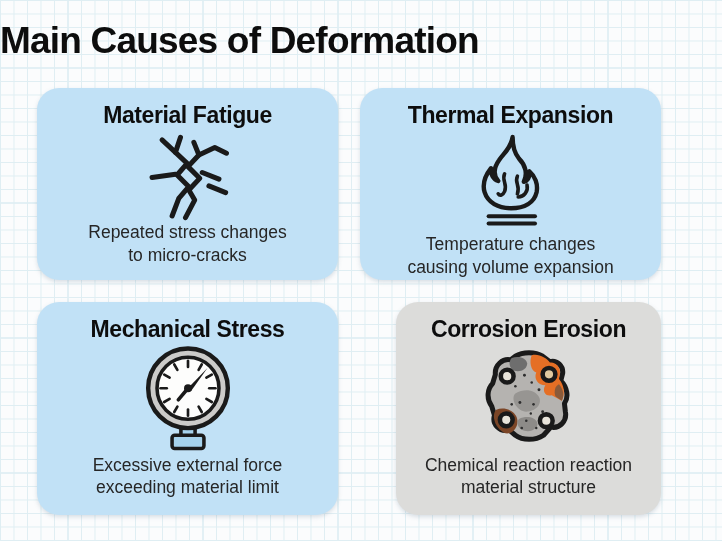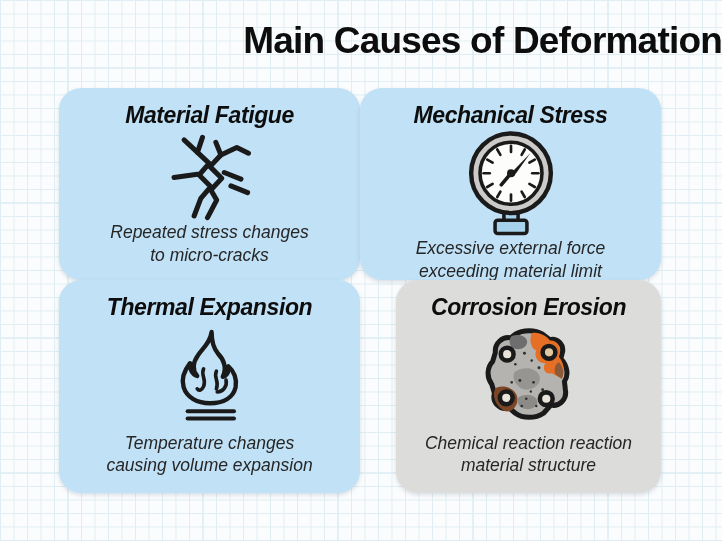--- a/index.html
+++ b/index.html
@@ -14,34 +14,34 @@
       linear-gradient(90deg, var(--grid-line, #dfeef3) 1px, transparent 1px),
       linear-gradient(var(--grid-line-strong, #d3e6ee) 1px, transparent 1px),
       linear-gradient(90deg, var(--grid-line-strong, #d3e6ee) 1px, transparent 1px);
     background-size: 13.5px 13.5px, 13.5px 13.5px, 67.5px 67.5px, 67.5px 67.5px;
   }
   .page-title {
     position: absolute;
     top: 20px;
     left: 0;
     width: 100%;
-    text-align: right;
+    text-align: left;
     font-size: 37px;
     font-weight: bold;
     letter-spacing: -0.8px;
     color: var(--title-text, #0d0d0d);
   }
   .cards-grid {
     position: absolute;
-    left: 59px;
+    left: 37px;
     top: 88px;
     display: grid;
     grid-template-columns: 301px 301px;
     grid-template-rows: 192px 213px;
-    font-style: italic;
+    gap: 22px;
   }
   .card {
     border-radius: 22px;
     padding: 12px 12px 14px;
     display: flex;
     flex-direction: column;
     align-items: center;
     justify-content: space-between;
     box-shadow: 0 2px 4px rgba(110, 135, 155, 0.25);
   }
@@ -87,20 +87,36 @@
         <path d="M12,58 L40,54"></path>
         <path d="M72,52 L92,60"></path>
         <path d="M80,68 L100,76"></path>
       </svg>
     </div>
     <div class="card-desc">Repeated stress changes
 to micro-cracks</div>
   </div>
 
   <div class="card blue">
+    <div class="card-title">Thermal Expansion</div>
+    <div class="card-icon">
+      <svg width="88" height="104" viewBox="0 0 110 122" fill="none" stroke="#1a1a1a" stroke-width="5.5" stroke-linecap="round" stroke-linejoin="round">
+        <path d="M57,6 C55,20 46,26 40,35 C33,45 33,54 39,61 C33,59 29,52 30,45 C23,54 19,65 22,75 C26,88 39,95 55,95 C72,95 84,88 87,75 C89,65 85,55 78,49 C79,57 75,61 71,62 C76,52 73,41 65,33 C60,27 57,17 57,6 Z"></path>
+        <path d="M47,52 C43,60 51,65 47,74 C45,79 41,80 39,77" stroke-width="4.5"></path>
+        <path d="M63,55 C59,63 67,67 63,77" stroke-width="4.5"></path>
+        <path d="M75,66 C77,74 71,81 64,81" stroke-width="4.5"></path>
+        <line x1="27" y1="105" x2="85" y2="105" stroke-width="5"></line>
+        <line x1="27" y1="114" x2="85" y2="114" stroke-width="5"></line>
+      </svg>
+    </div>
+    <div class="card-desc">Temperature changes
+causing volume expansion</div>
+  </div>
+
+  <div class="card blue">
     <div class="card-title">Mechanical Stress</div>
     <div class="card-icon">
       <svg width="98" height="108" viewBox="0 0 110 122">
         <rect x="47" y="90" width="16" height="16" fill="#a6d2ec" stroke="#1a1a1a" stroke-width="4"></rect>
         <rect x="37" y="103" width="36" height="15" rx="3" fill="#a6d2ec" stroke="#1a1a1a" stroke-width="4"></rect>
         <circle cx="55" cy="50" r="45" fill="#cccbc9" stroke="#1a1a1a" stroke-width="5"></circle>
         <circle cx="55" cy="50" r="35" fill="#fdfdfc" stroke="#1a1a1a" stroke-width="4"></circle>
         <g stroke="#1a1a1a" stroke-width="3" stroke-linecap="round">
           <line x1="55" y1="19" x2="55" y2="26"></line>
           <line x1="55" y1="19" x2="55" y2="26" transform="rotate(30 55 50)"></line>
@@ -115,36 +131,20 @@
           <line x1="55" y1="19" x2="55" y2="26" transform="rotate(300 55 50)"></line>
           <line x1="55" y1="19" x2="55" y2="26" transform="rotate(330 55 50)"></line>
         </g>
         <polygon points="51,54 58.5,53 77,27" fill="#1a1a1a"></polygon>
         <line x1="55" y1="50" x2="44" y2="63" stroke="#1a1a1a" stroke-width="4" stroke-linecap="round"></line>
         <circle cx="55" cy="50" r="4.5" fill="#1a1a1a"></circle>
       </svg>
     </div>
     <div class="card-desc">Excessive external force
 exceeding material limit</div>
-  </div>
-
-  <div class="card blue">
-    <div class="card-title">Thermal Expansion</div>
-    <div class="card-icon">
-      <svg width="88" height="104" viewBox="0 0 110 122" fill="none" stroke="#1a1a1a" stroke-width="5.5" stroke-linecap="round" stroke-linejoin="round">
-        <path d="M57,6 C55,20 46,26 40,35 C33,45 33,54 39,61 C33,59 29,52 30,45 C23,54 19,65 22,75 C26,88 39,95 55,95 C72,95 84,88 87,75 C89,65 85,55 78,49 C79,57 75,61 71,62 C76,52 73,41 65,33 C60,27 57,17 57,6 Z"></path>
-        <path d="M47,52 C43,60 51,65 47,74 C45,79 41,80 39,77" stroke-width="4.5"></path>
-        <path d="M63,55 C59,63 67,67 63,77" stroke-width="4.5"></path>
-        <path d="M75,66 C77,74 71,81 64,81" stroke-width="4.5"></path>
-        <line x1="27" y1="105" x2="85" y2="105" stroke-width="5"></line>
-        <line x1="27" y1="114" x2="85" y2="114" stroke-width="5"></line>
-      </svg>
-    </div>
-    <div class="card-desc">Temperature changes
-causing volume expansion</div>
   </div>
 
   <div class="card gray">
     <div class="card-title">Corrosion Erosion</div>
     <div class="card-icon">
       <svg width="102" height="100" viewBox="0 0 110 110">
         <path d="M40,9 C48,4 62,4 70,9 L78,15 C86,13 93,20 92,28 L90,36 C97,43 99,54 94,61 L95,70 C97,80 89,89 79,87 L71,96 C62,102 48,102 40,96 L33,90 C23,93 14,84 17,74 L14,64 C8,56 9,45 15,39 L18,29 C17,19 26,11 35,13 Z" fill="#b5b3b0" stroke="#1a1a1a" stroke-width="5.5" stroke-linejoin="round"></path>
         <path d="M58,8 C66,6 74,11 78,16 C84,15 90,21 89,28 L88,34 C94,41 95,51 91,58 L80,52 C73,54 69,47 73,41 C65,41 60,34 63,27 C57,25 55,15 58,8 Z" fill="#e56f25"></path>
         <path d="M88,40 C93,46 94,53 91,58 L84,53 C82,47 84,42 88,40 Z" fill="#8a5a3a"></path>
         <path d="M36,11 C44,8 52,11 53,17 C53,23 46,27 39,25 C33,23 32,15 36,11 Z" fill="#6e6e6e"></path>

